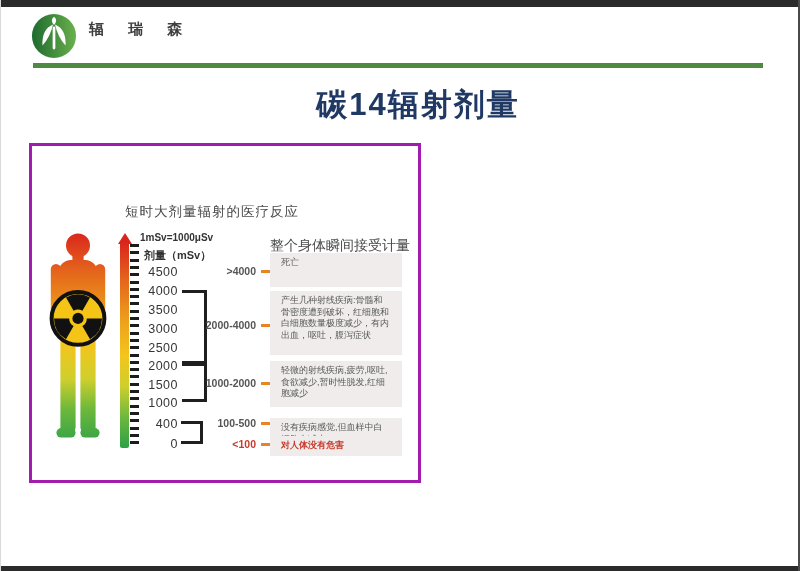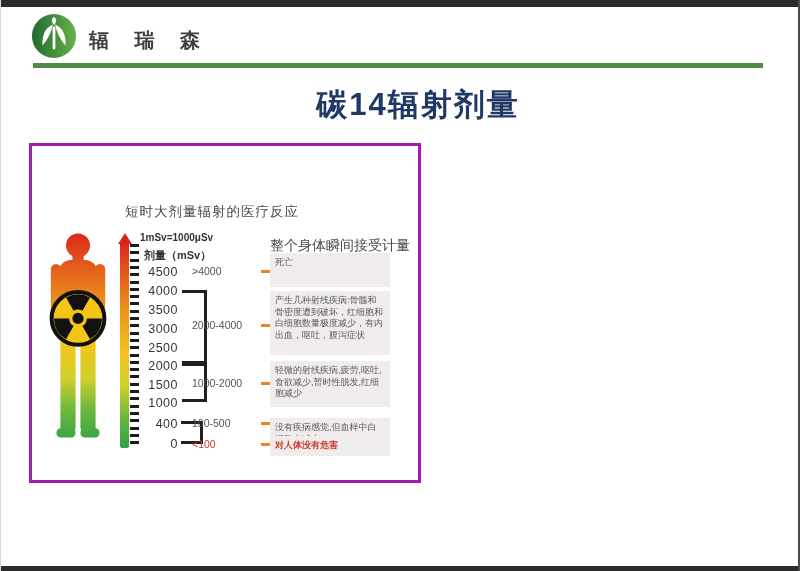--- a/index.html
+++ b/index.html
@@ -7,21 +7,21 @@
          border-left:1px solid #d9d9d9;box-sizing:border-box;}
   .frame-top{position:absolute;left:0;top:0;width:800px;height:7px;background:#2b2b2b;}
   .frame-bottom{position:absolute;left:0;bottom:0;width:800px;height:5px;background:#2b2b2b;}
   .frame-right{position:absolute;right:0;top:0;width:2px;height:571px;background:#4a4a4a;}
 
   
   .logo{position:absolute;left:30px;top:13px;width:46px;height:46px;}
   .brand{position:absolute;left:88px;top:17px;}
   .brand-en{font-family:"Liberation Serif","DejaVu Serif",serif;font-weight:bold;font-size:17px;
             color:#3c7d3b;letter-spacing:3px;}
-  .brand-cn{font-size:20px;font-weight:bold;color:#3f3f3f;letter-spacing:10px;margin-top:10px;}
+  .brand-cn{font-size:15px;font-weight:bold;color:#3f3f3f;letter-spacing:10px;margin-top:3px;}
   .accent-line{position:absolute;left:32px;top:63px;width:730px;height:5px;background:#4f8a44;}
 
   
   .page-title{position:absolute;left:17px;top:84px;width:800px;text-align:center;
               font-size:31px;font-weight:bold;color:#1f3864;letter-spacing:2px;}
 
   
   .panel{position:absolute;left:28px;top:143px;width:386px;height:334px;border:3px solid #a21caf;}
   .diag-title{position:absolute;left:93px;top:57px;font-size:13.5px;color:#4a4a4a;letter-spacing:1px;}
   .person{position:absolute;left:6px;top:86px;width:80px;height:216px;}
@@ -43,33 +43,33 @@
   .num:nth-of-type(4){top:176px}.num:nth-of-type(5){top:195px}.num:nth-of-type(6){top:213px}
   .num:nth-of-type(7){top:232px}.num:nth-of-type(8){top:250px}.num:nth-of-type(9){top:271px}
   .num:nth-of-type(10){top:291px}
 
   .bracket{position:absolute;border:0 solid #1f1f1f;border-right-width:3px;
            border-top-width:3px;border-bottom-width:3px;}
   .b1{left:150px;top:144px;width:22px;height:68px;}
   .b2{left:150px;top:217px;width:22px;height:33px;}
   .b3{left:149px;top:275px;width:19px;height:17px;}
 
-  .range{position:absolute;left:160px;width:64px;font-size:10.5px;
-         font-weight:normal;color:#555;}
+  .range{position:absolute;left:160px;width:64px;text-align:right;font-size:10.5px;
+         font-weight:bold;color:#555;}
   .range.hot{color:#c8392b;}
   .r1{top:119px}.r2{top:173px}.r3{top:231px}.r4{top:271px}.r5{top:292px}
 
   .arrow{position:absolute;left:229px;width:20px;height:3px;background:#e8832a;}
   .arrow::after{content:"";position:absolute;right:-6px;top:-3px;border-left:6px solid #e8832a;
                 border-top:4.5px solid transparent;border-bottom:4.5px solid transparent;}
   .a1{top:124px}.a2{top:178px}.a3{top:236px}.a4{top:276px}.a5{top:297px}
 
   .col-head{position:absolute;left:238px;top:91px;font-size:14px;font-weight:normal;color:#4a4a4a;}
   .effect-box{position:absolute;left:238px;width:110px;background:#efeceb;color:#5a5a5a;
-              font-size:9px;line-height:1.3;padding:4px 5px;}
+              font-size:9px;line-height:1.3;padding:4px 11px;}
   .e1{top:107px;height:26px;}
   .e2{top:145px;height:56px;}
   .e3{top:215px;height:38px;}
   .e4{top:263px;height:19px;margin-top:9px;}
   .e5{top:290px;height:12px;color:#c8392b;font-weight:bold;}
 
   
   .article{position:absolute;left:420px;top:170px;width:372px;font-size:23px;line-height:28.5px;
            font-weight:bold;color:#141414;text-indent:2.2em;text-align:justify;}
 </style>

